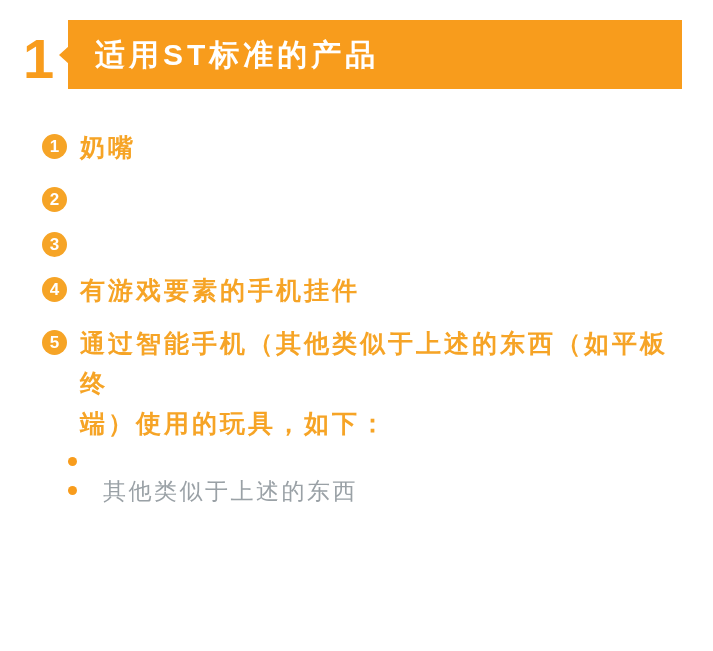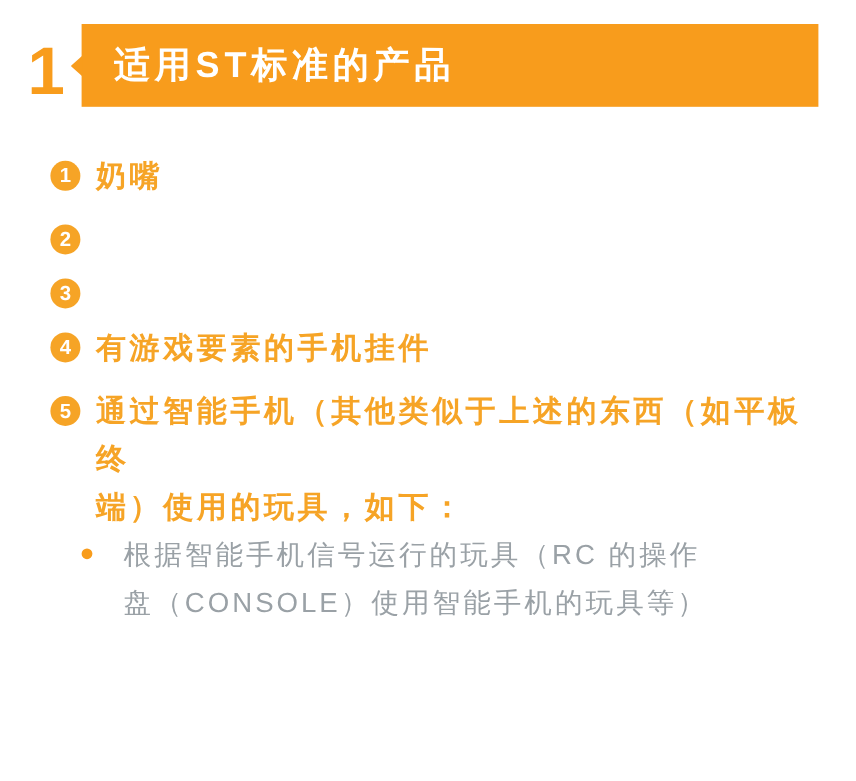--- a/index.html
+++ b/index.html
@@ -159,18 +159,20 @@
     <li>
       <span class="num-badge">5</span>
       <span class="item-text">通过智能手机（其他类似于上述的东西（如平板终
 端）使用的玩具，如下：</span>
     </li>
   </ol>
 
   <ul class="sub-list">
     <li>
       <span class="bullet-dot"></span>
-      <span class="sub-text">根据智能手机信号运行的玩具（RC 的操作
-盘（CONSOLE）使用智能手机的玩具等）</span>
+    </li>
+    <li>
+      <span class="bullet-dot"></span>
+      <span class="sub-text">其他类似于上述的东西</span>
     </li>
   </ul>
 
 </div>
 
 </body></html>

